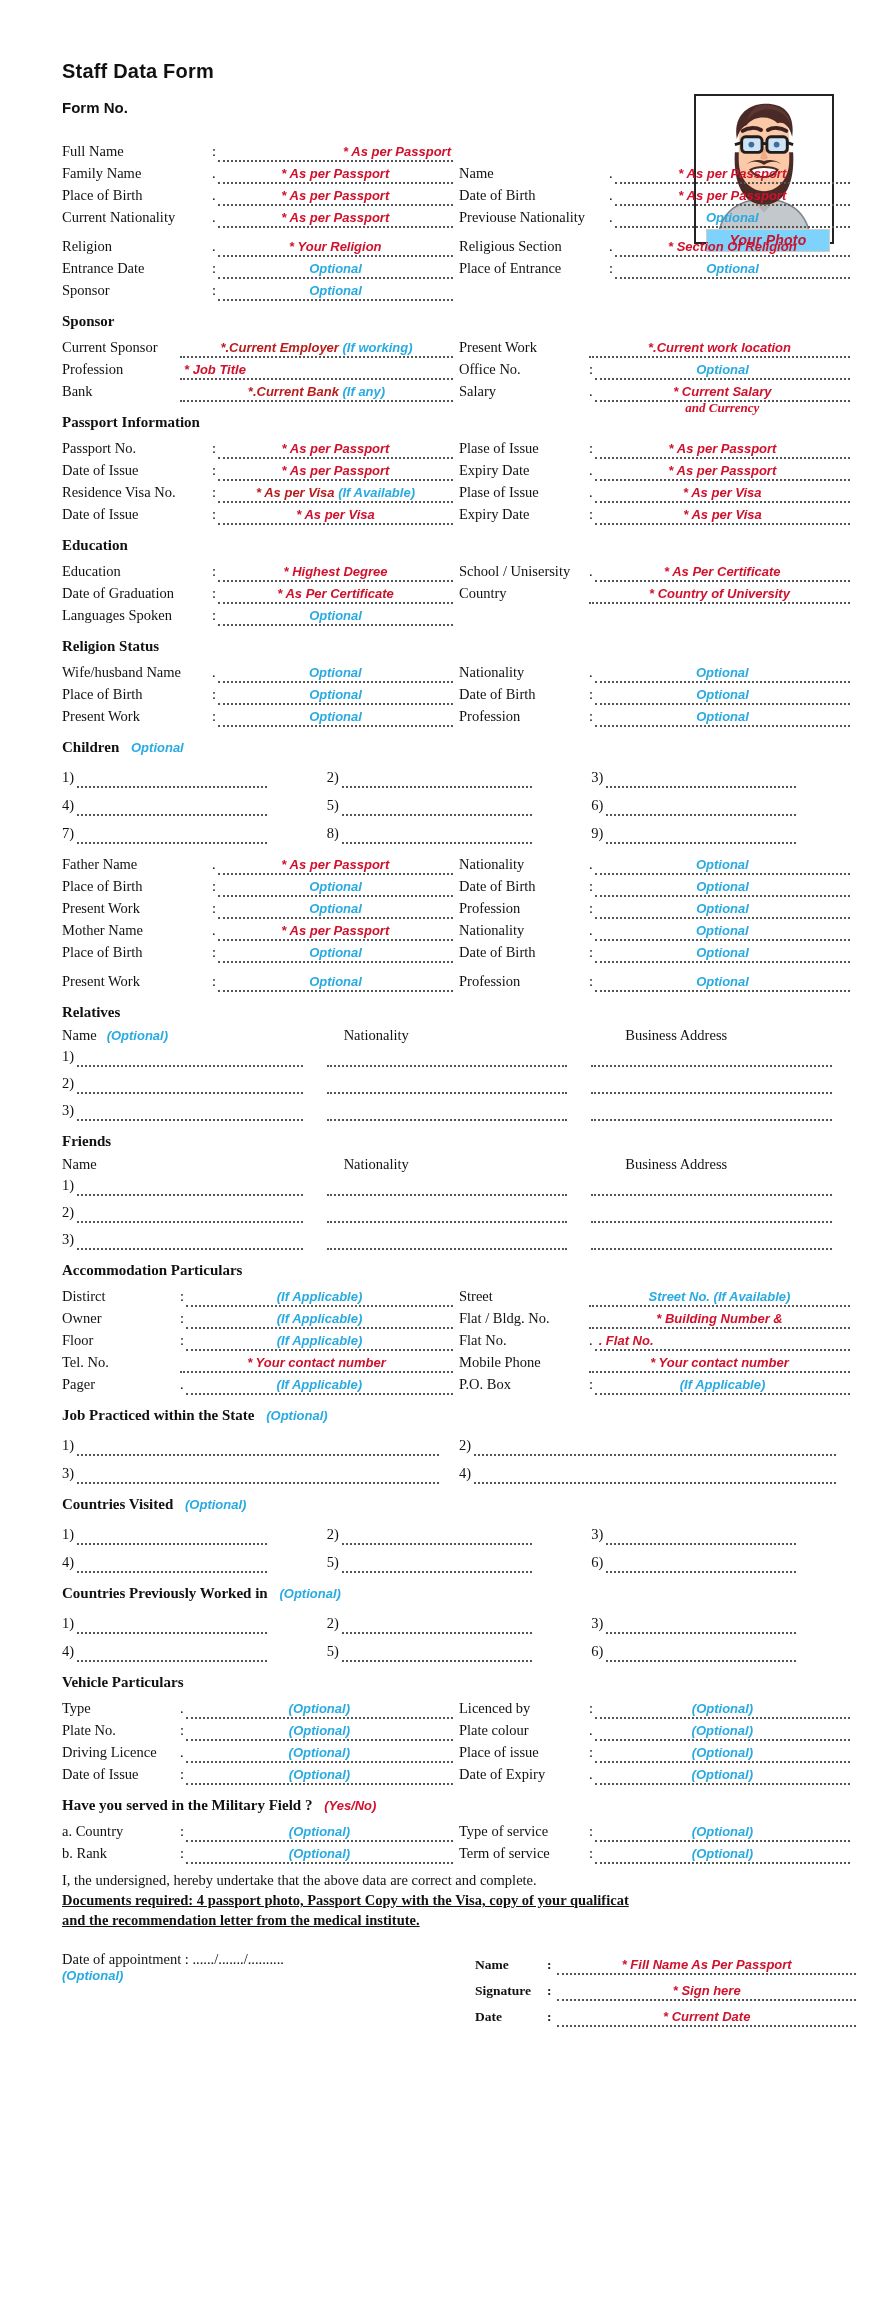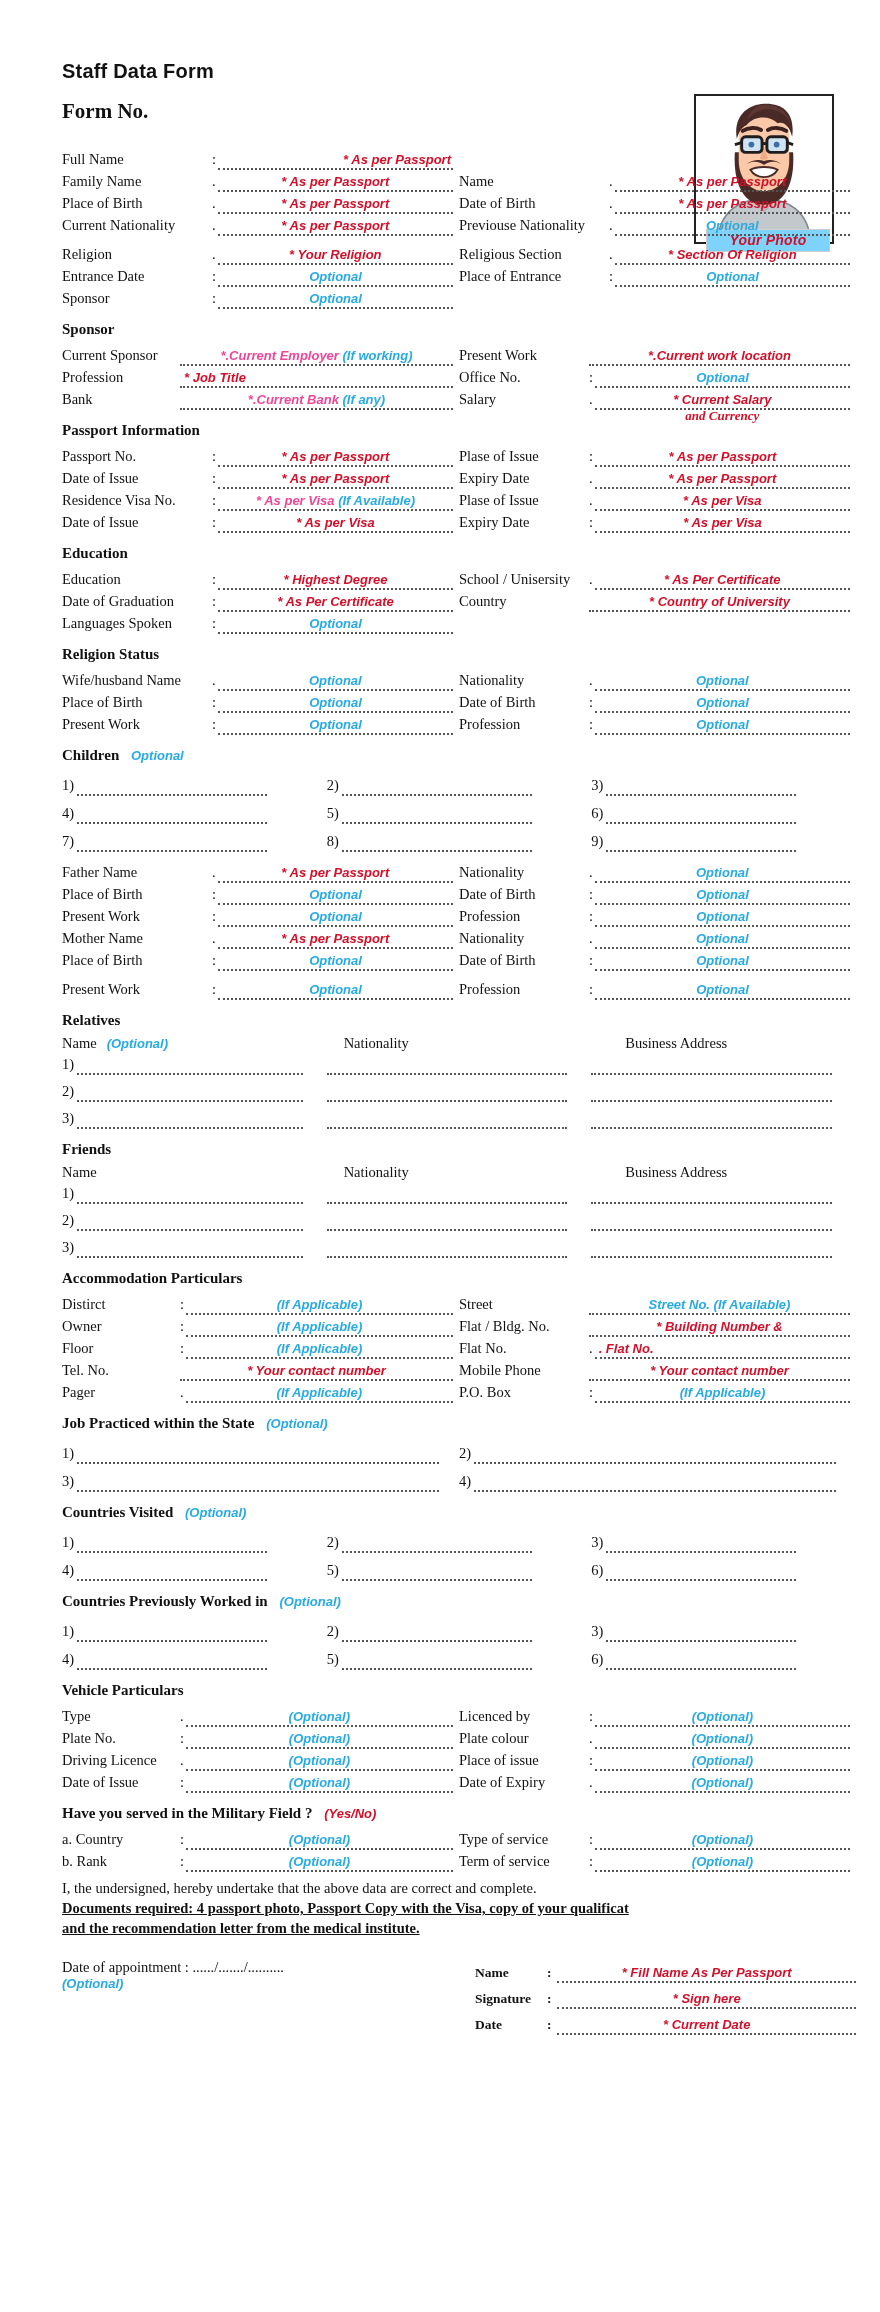--- a/index.html
+++ b/index.html
@@ -21,23 +21,23 @@
   
   .hdr { position: relative; }
   .title {
     font-family: "Liberation Sans", "DejaVu Sans", sans-serif;
     font-weight: bold;
     font-size: 20px;
     letter-spacing:.2px;
     margin: 0 0 16px 0;
   }
   .formno {
-    font-family: Liberation Serif, serif;
+    font-family: Liberation Sans, sans-serif;
     font-weight: bold;
-    font-size: 21px;
+    font-size: 15px;
     margin: 0 0 24px 0;
   }
 
   
   .photo-wrap {
     position:absolute;
     right: 22px;
     top: 34px;
     width: 140px;
     height: 150px;
@@ -137,21 +137,21 @@
     font-style: italic;
     font-weight: bold;
     font-size: 13px;
     line-height: 15px;
     white-space:nowrap;
     overflow:visible;
   }
   .val.req { color:#D0112B; }
   .val.opt { color:#29ABE2; }
   .val .c { color:#29ABE2; }
-  .val .r { color:#ec4899;text-align:right; }
+  .val .r { color:#b91c1c;text-align:right; }
   .val.left { text-align:left; padding-left:4px; }
   .val.overflow-r { text-align:right; padding-right:2px; }
 
   
   .val2 {
     position:absolute;
     left:0; right:0;
     top: 17px;
     font-family:Liberation Serif, serif;
     font-style:italic;

